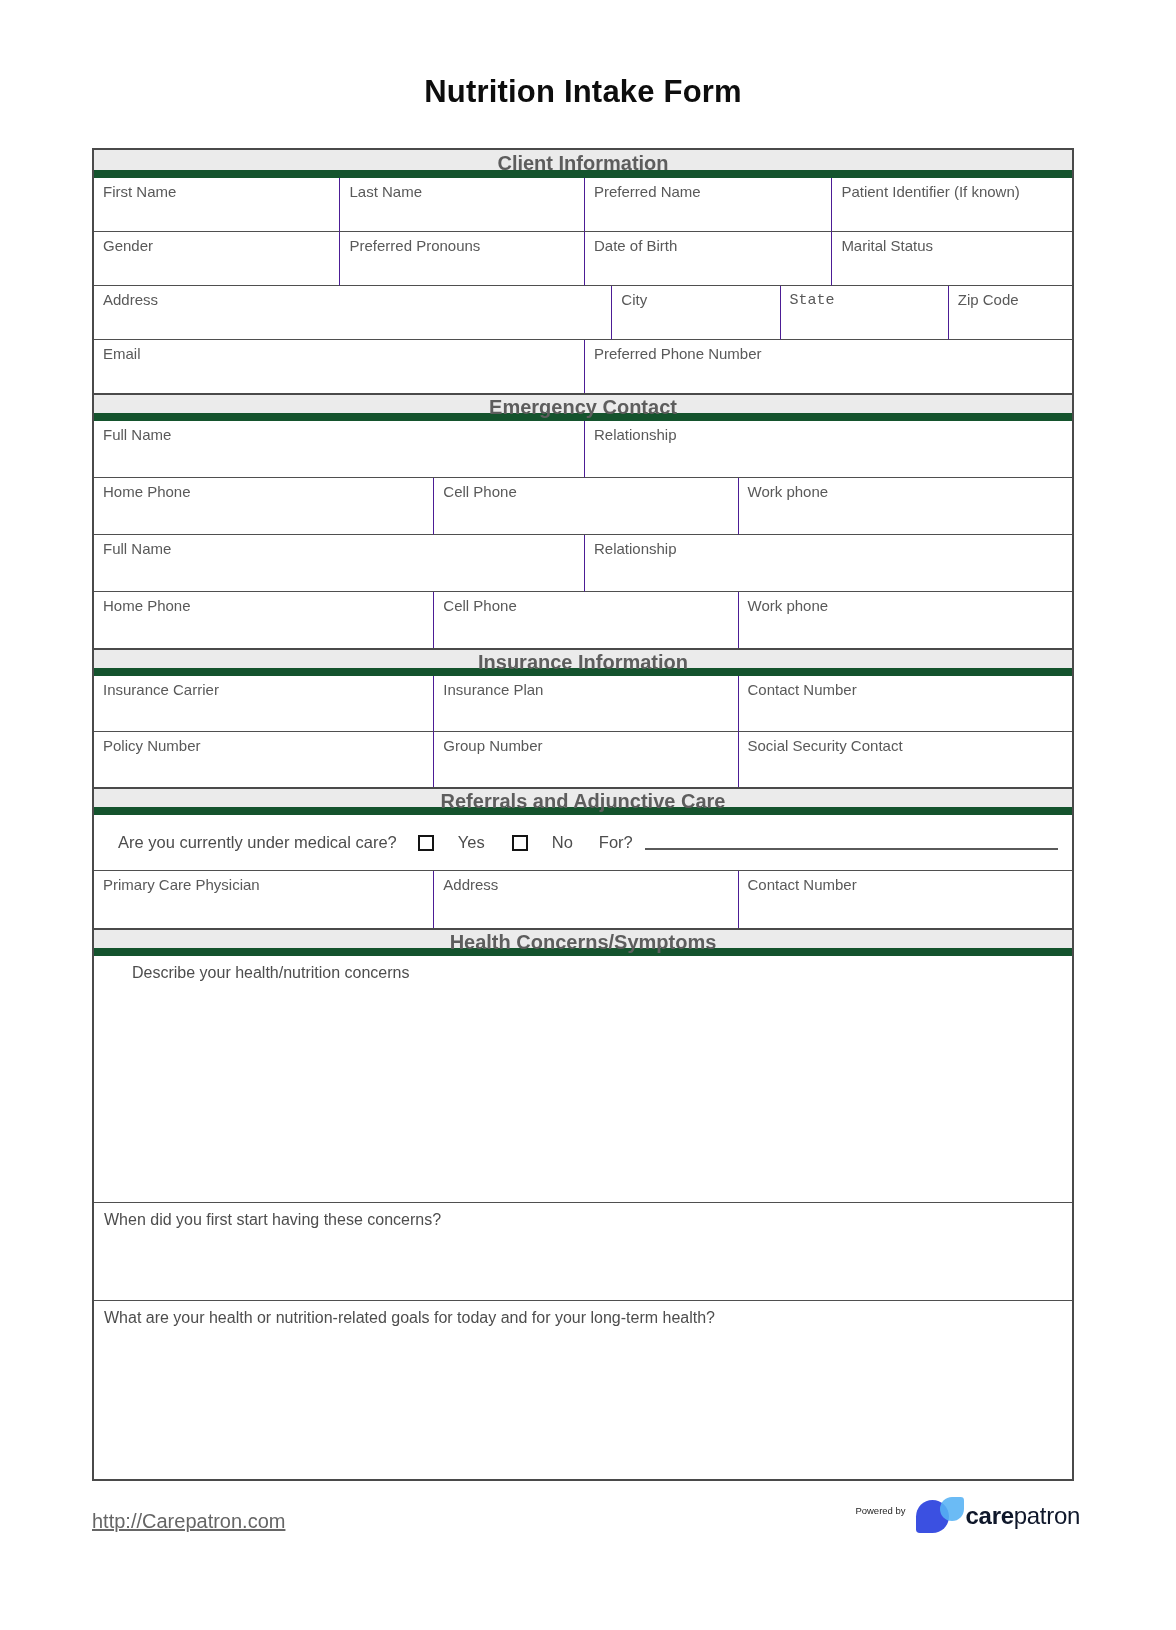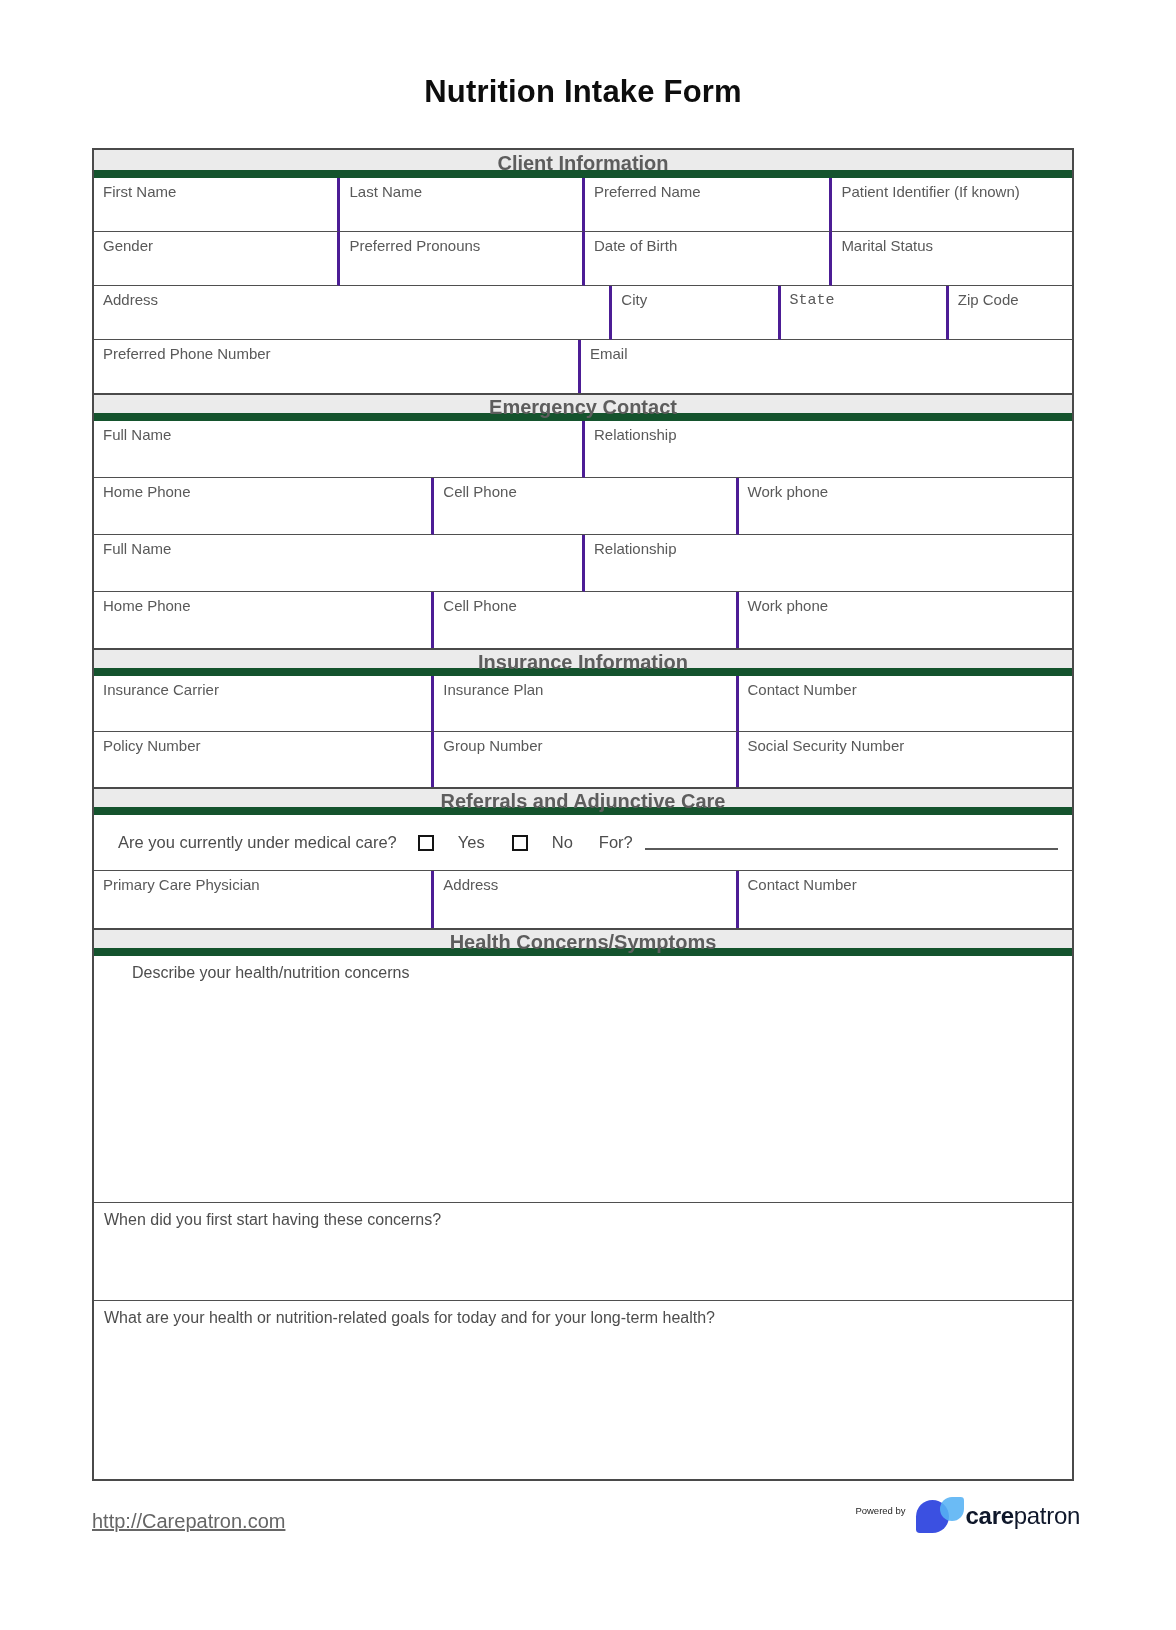--- a/index.html
+++ b/index.html
@@ -27,21 +27,21 @@
     border-top: 2px solid #4a4a4a; border-bottom: 8px solid #14532d;
     margin-top: -1px;
     height: 28px; line-height: 25px;
     text-align: center; font-size: 20px; font-weight: bold; color: #5d5d5d;
     position: relative;
   }
   .band.first { border-top: none; margin-top: 0; line-height: 26px; }
 
   .row { display: flex; width: 100%; }
   .cell {
-    border-right: 3px solid #4c1d95; border-bottom: 1px solid #4f4f4f;
+    border-right: 1px solid #4c1d95; border-bottom: 1px solid #4f4f4f;
     padding: 5px 9px; overflow: hidden;
   }
   .cell:last-child { border-right: none; }
   .lbl { font-size: 15px; color: #595959; }
 
   .h54 .cell { height: 54px; }
   .h56 .cell { height: 56px; }
   .h57 .cell { height: 57px; }
   .h58 .cell { height: 58px; }
 
@@ -120,22 +120,22 @@
     </div>
 
     <div class="row h54">
       <div class="cell wAddr"><span class="lbl">Address</span></div>
       <div class="cell wCity"><span class="lbl">City</span></div>
       <div class="cell wState"><span class="lbl">State</span></div>
       <div class="cell wZip"><span class="lbl">Zip Code</span></div>
     </div>
 
     <div class="row h54">
+      <div class="cell w50"><span class="lbl">Email</span></div>
       <div class="cell w50b"><span class="lbl">Preferred Phone Number</span></div>
-      <div class="cell w50"><span class="lbl">Email</span></div>
     </div>
 
     <div class="band">Emergency Contact</div>
 
     <div class="row h57">
       <div class="cell w50"><span class="lbl">Full Name</span></div>
       <div class="cell w50b"><span class="lbl">Relationship</span></div>
     </div>
 
     <div class="row h57">
@@ -159,21 +159,21 @@
 
     <div class="row h56">
       <div class="cell w3a"><span class="lbl">Insurance Carrier</span></div>
       <div class="cell w3b"><span class="lbl">Insurance Plan</span></div>
       <div class="cell w3c"><span class="lbl">Contact Number</span></div>
     </div>
 
     <div class="row h56">
       <div class="cell w3a"><span class="lbl">Policy Number</span></div>
       <div class="cell w3b"><span class="lbl">Group Number</span></div>
-      <div class="cell w3c"><span class="lbl">Social Security Number</span></div>
+      <div class="cell w3c"><span class="lbl">Social Security Contact</span></div>
     </div>
 
     <div class="band">Referrals and Adjunctive Care</div>
 
     <div class="qrow">
       <span class="qtext">Are you currently under medical care?</span>
       <span class="checkbox cb-yes"></span>
       <span class="cblabel">Yes</span>
       <span class="checkbox cb-no"></span>
       <span class="cblabel">No</span>

